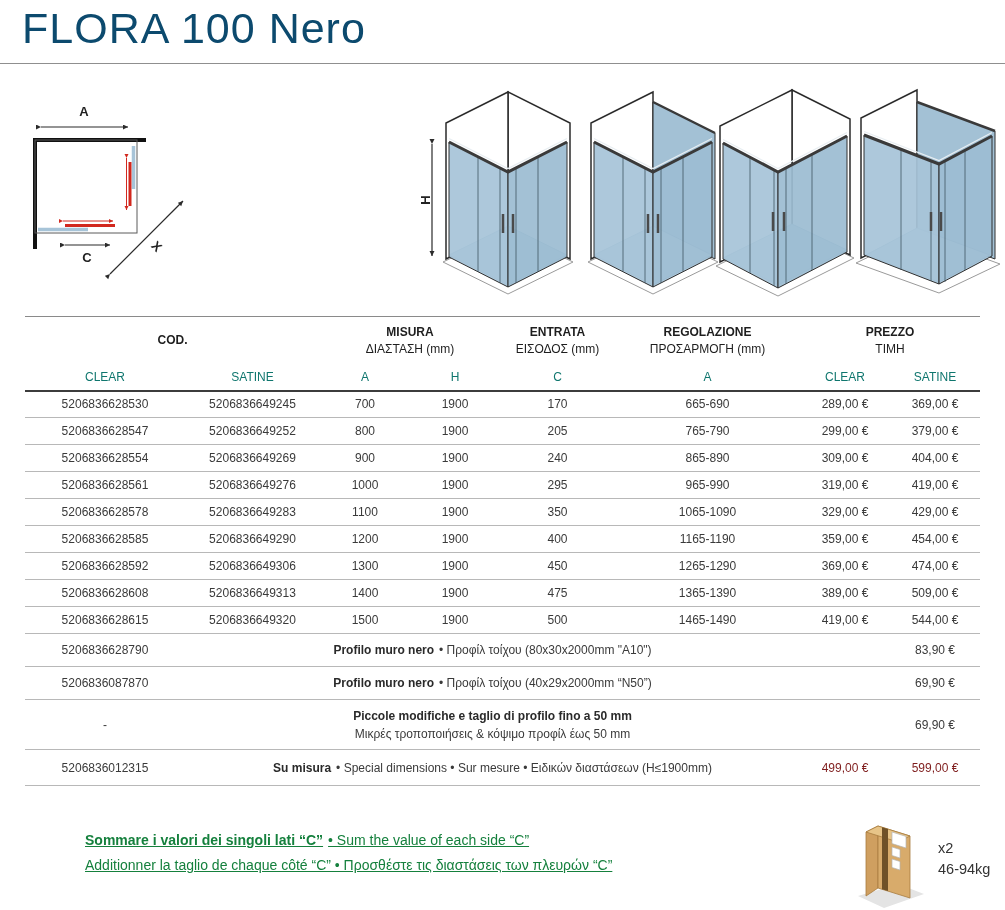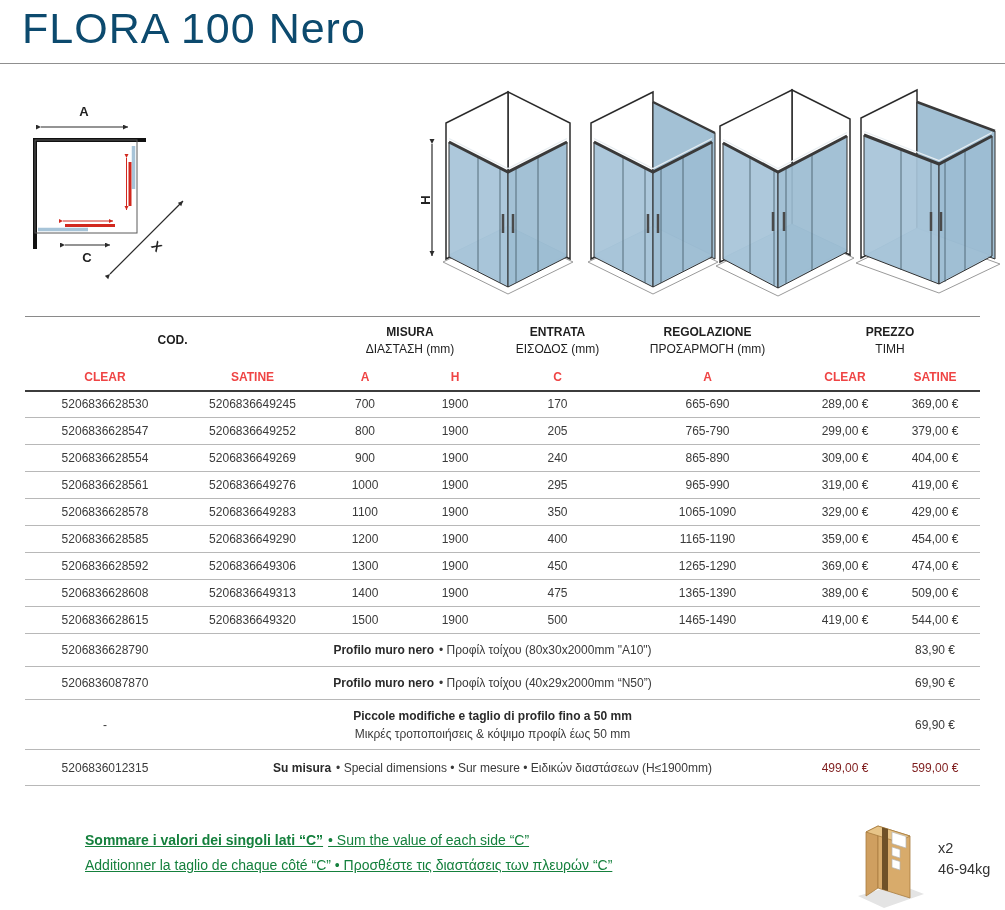--- a/index.html
+++ b/index.html
@@ -25,21 +25,21 @@
     position: absolute; left: 25px; top: 316px; width: 955px;
     border-collapse: collapse; table-layout: fixed;
     font-size: 12px; color: #3a3a3a;
     border-top: 1px solid #8a8a8a;
   }
   table.spec th, table.spec td { padding: 0 4px; text-align: center; vertical-align: middle; font-weight: normal; }
   thead tr.group th { height: 48px; color: #1e1e1e; }
   thead tr.group .g1 { font-weight: bold; line-height: 17px; }
   thead tr.group .g2 { font-weight: normal; line-height: 17px; }
   thead tr.sub { border-bottom: 2px solid #3c3c3c; }
-  thead tr.sub th { height: 26px; font-weight: bold; color: #ef4444; }
+  thead tr.sub th { height: 26px; font-weight: normal; color: #0f766e; }
   tbody tr { border-bottom: 1px solid #b8b8b8; }
   tbody tr.data-row td { height: 27px; }
   tbody tr.profile-row td { height: 33px; }
   tbody tr.mod-row td { height: 50px; }
   tbody tr.custom-row td { height: 36px; }
   td.price, th.price { text-align: right; padding-right: 6px; }
   td.desc { text-align: left; padding-left: 2px; }
   .desc .b { font-weight: bold; color: #2a2a2a; }
   .desc .rest { margin-left: 5px; }
   .desc .line { line-height: 18px; }

